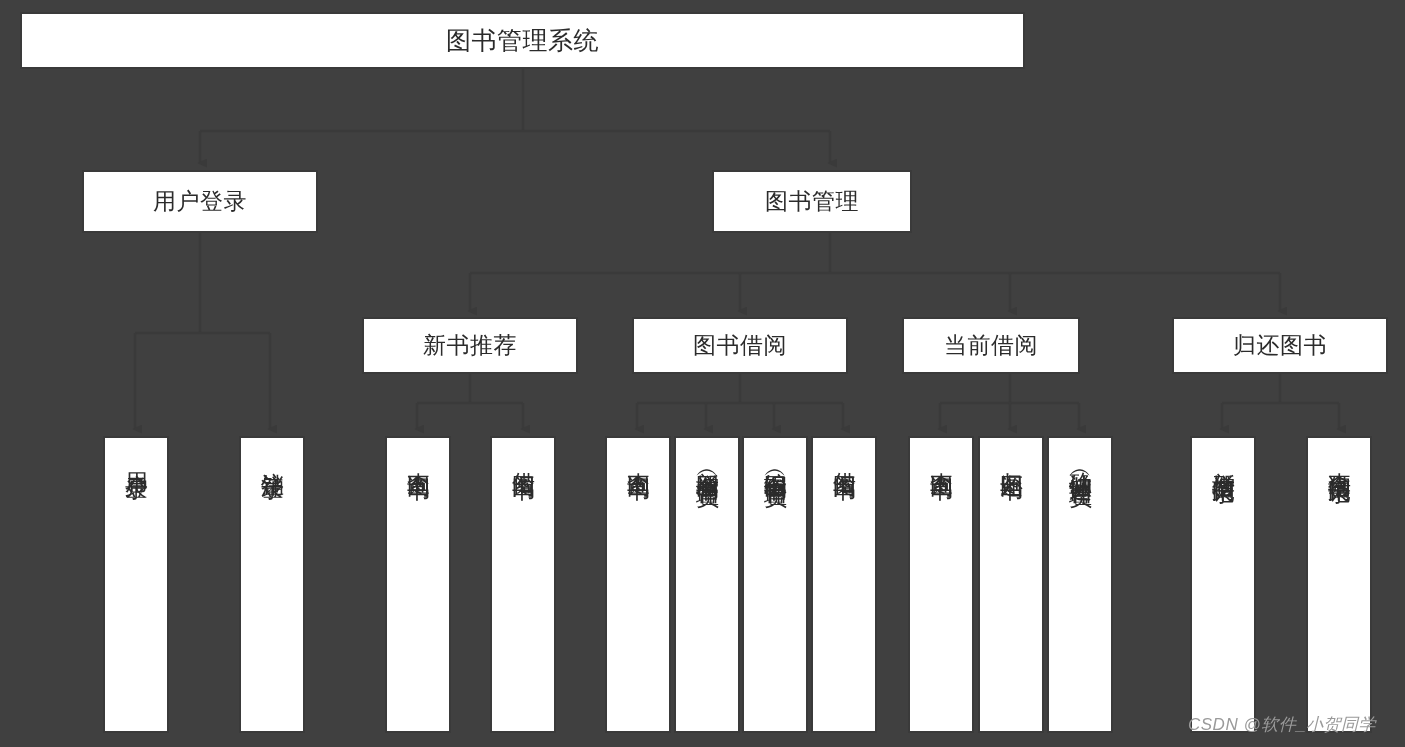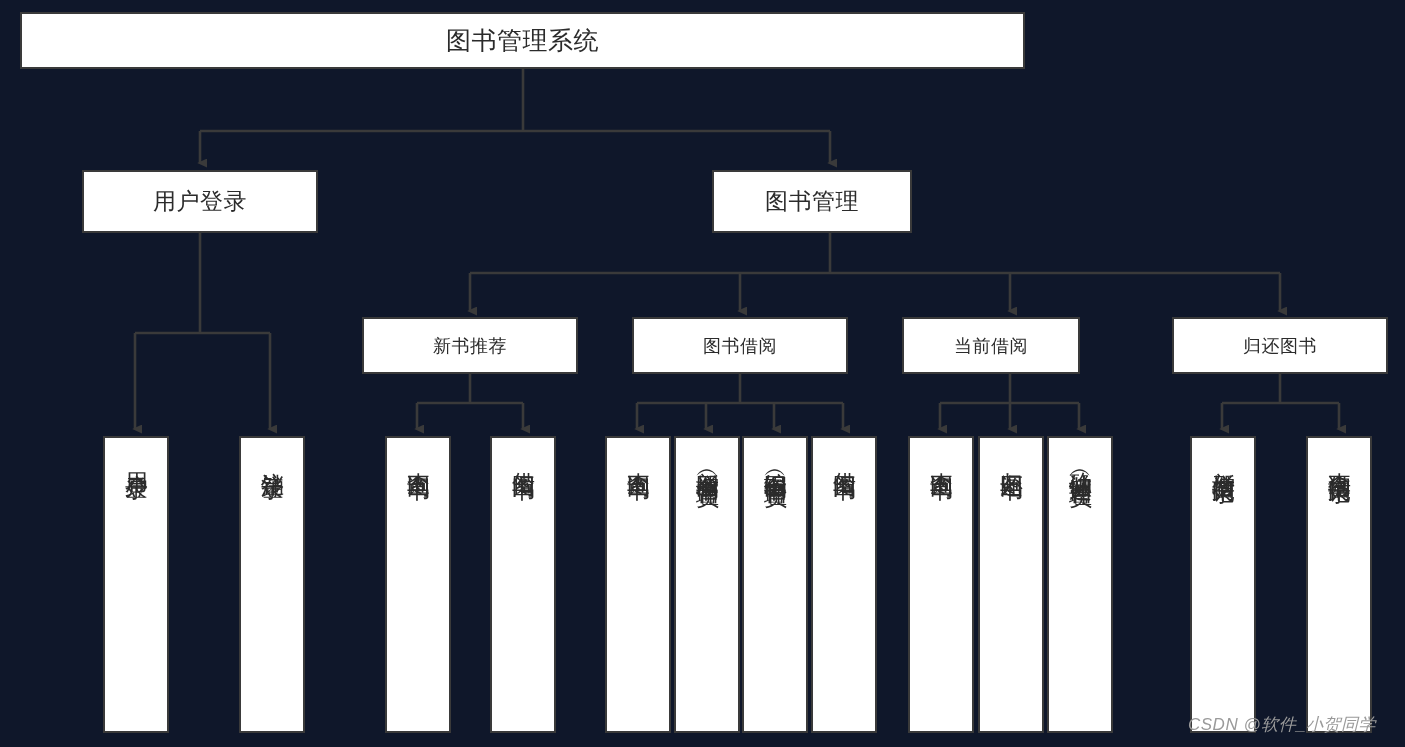--- a/index.html
+++ b/index.html
@@ -8,21 +8,21 @@
     padding: 0;
     background: #ffffff;
   }
   body {
     font-family: "Liberation Sans", "DejaVu Sans", sans-serif;
   }
   #canvas {
     position: relative;
     width: 1405px;
     height: 747px;
-    background: #0f172a;
+    background: #404040;
     overflow: hidden;
   }
   svg.connectors {
     position: absolute;
     left: 0;
     top: 0;
     width: 1405px;
     height: 747px;
     pointer-events: none;
   }
@@ -37,21 +37,21 @@
     color: #2b2b2b;
     letter-spacing: 0.5px;
   }
   .node.root {
     font-size: 25px;
   }
   .node.level2 {
     font-size: 23px;
   }
   .node.level3 {
-    font-size: 18px;
+    font-size: 23px;
   }
   .node.leaf {
     font-size: 23px;
     padding: 16px 0 0 0;
     align-items: flex-start;
   }
   .vtext {
     writing-mode: vertical-rl;
     text-orientation: upright;
     line-height: 1.12;

